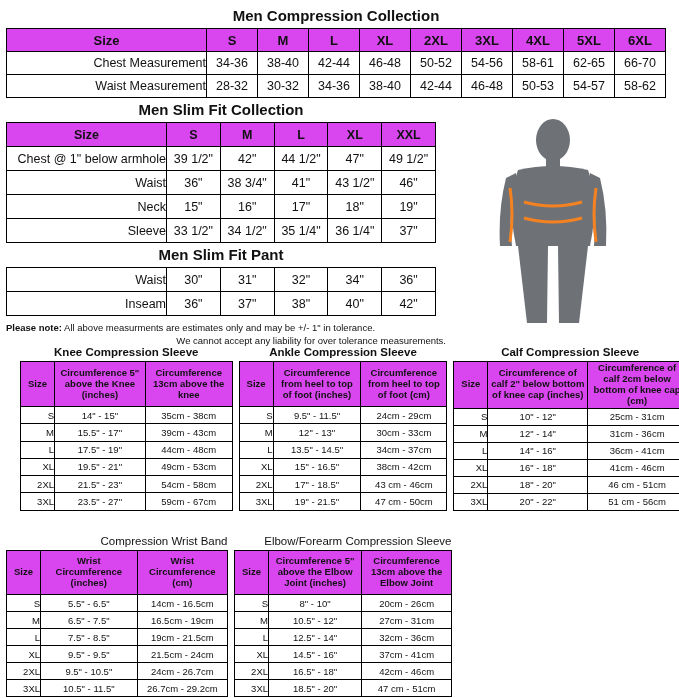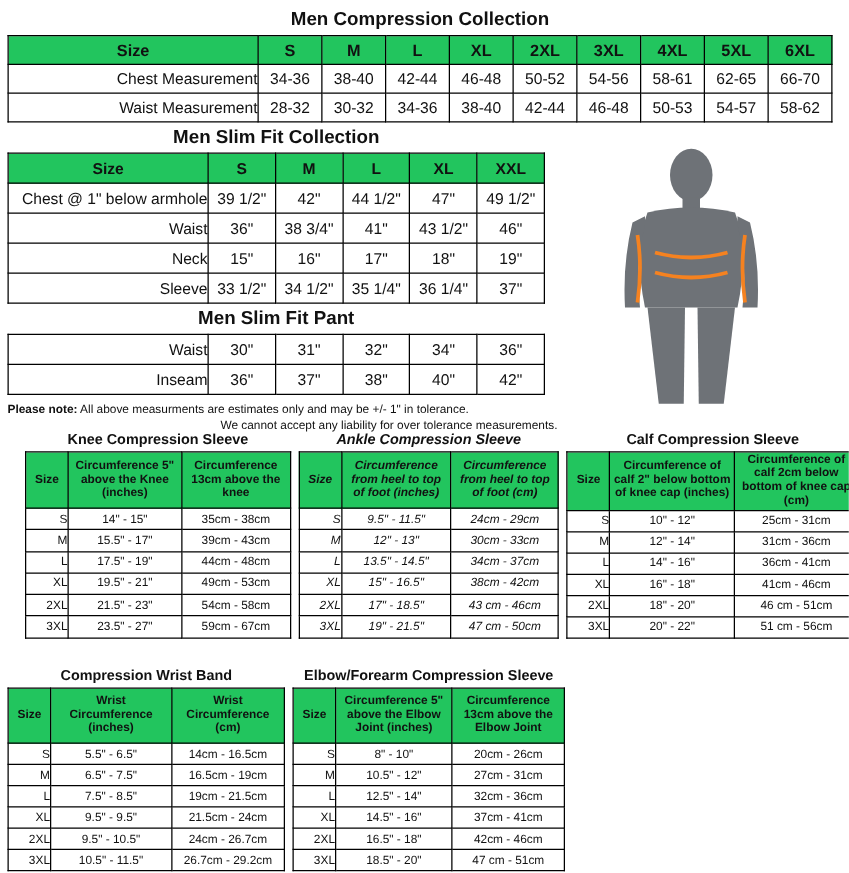--- a/index.html
+++ b/index.html
@@ -18,21 +18,21 @@
   table { border-collapse: collapse; }
   td, th { border: 1px solid #000; padding: 0; font-weight: normal; }
 
   .title-row td {
     border: none;
     text-align: center;
     font-weight: bold;
     font-size: 15px;
     padding: 3px 0 4px 0;
   }
-  .hdr { background: #22c55e; font-weight: bold; text-align: center; }
+  .hdr { background: #d946ef; font-weight: bold; text-align: center; }
   .lbl { text-align: right; padding-left: 4px; margin-top: 43px; }
   .ctr { text-align: center; }
 
   
   #t-compression { width: 660px; font-size: 12.5px; }
   #t-compression td { height: 23px; }
   #t-compression .hdr { font-size: 13px; }
   #t-compression .lbl { width: 200px; }
 
   #t-slimfit { width: 430px; font-size: 12.5px; }
@@ -77,38 +77,38 @@
     font-weight: bold;
     font-size: 11.5px;
     text-align: center;
     padding: 2px 0 3px 0;
   }
   .mid td { height: 17px; }
   .mid .hdr { height: 44px; line-height: 1.15; padding: 1px 2px; }
   .mid .sizecol { width: 34px; }
 
   #t-knee { width: 222px; }
-  #t-ankle { width: 218px; font-style: italic; }
+  #t-ankle { width: 218px; }
   #t-calf { width: 244px; }
 
   
   .bottom {
     position: absolute;
     left: 6px;
     top: 533px;
     width: 667px;
     display: flex;
     gap: 6px;
   }
   .bottom table { font-size: 9.5px; }
   .bottom .t-title td {
     border: none;
-    font-weight: bold;
+    font-weight: normal;
     font-size: 11.5px;
-    text-align: center;
+    text-align: right;
     padding: 2px 0 3px 0;
   }
   .bottom td { height: 17px; }
   .bottom .hdr { height: 44px; line-height: 1.15; padding: 1px 2px; }
   .bottom .sizecol { width: 34px; }
 
   #t-wrist { width: 222px; }
   #t-elbow { width: 218px; }
 </style>
 </head>

